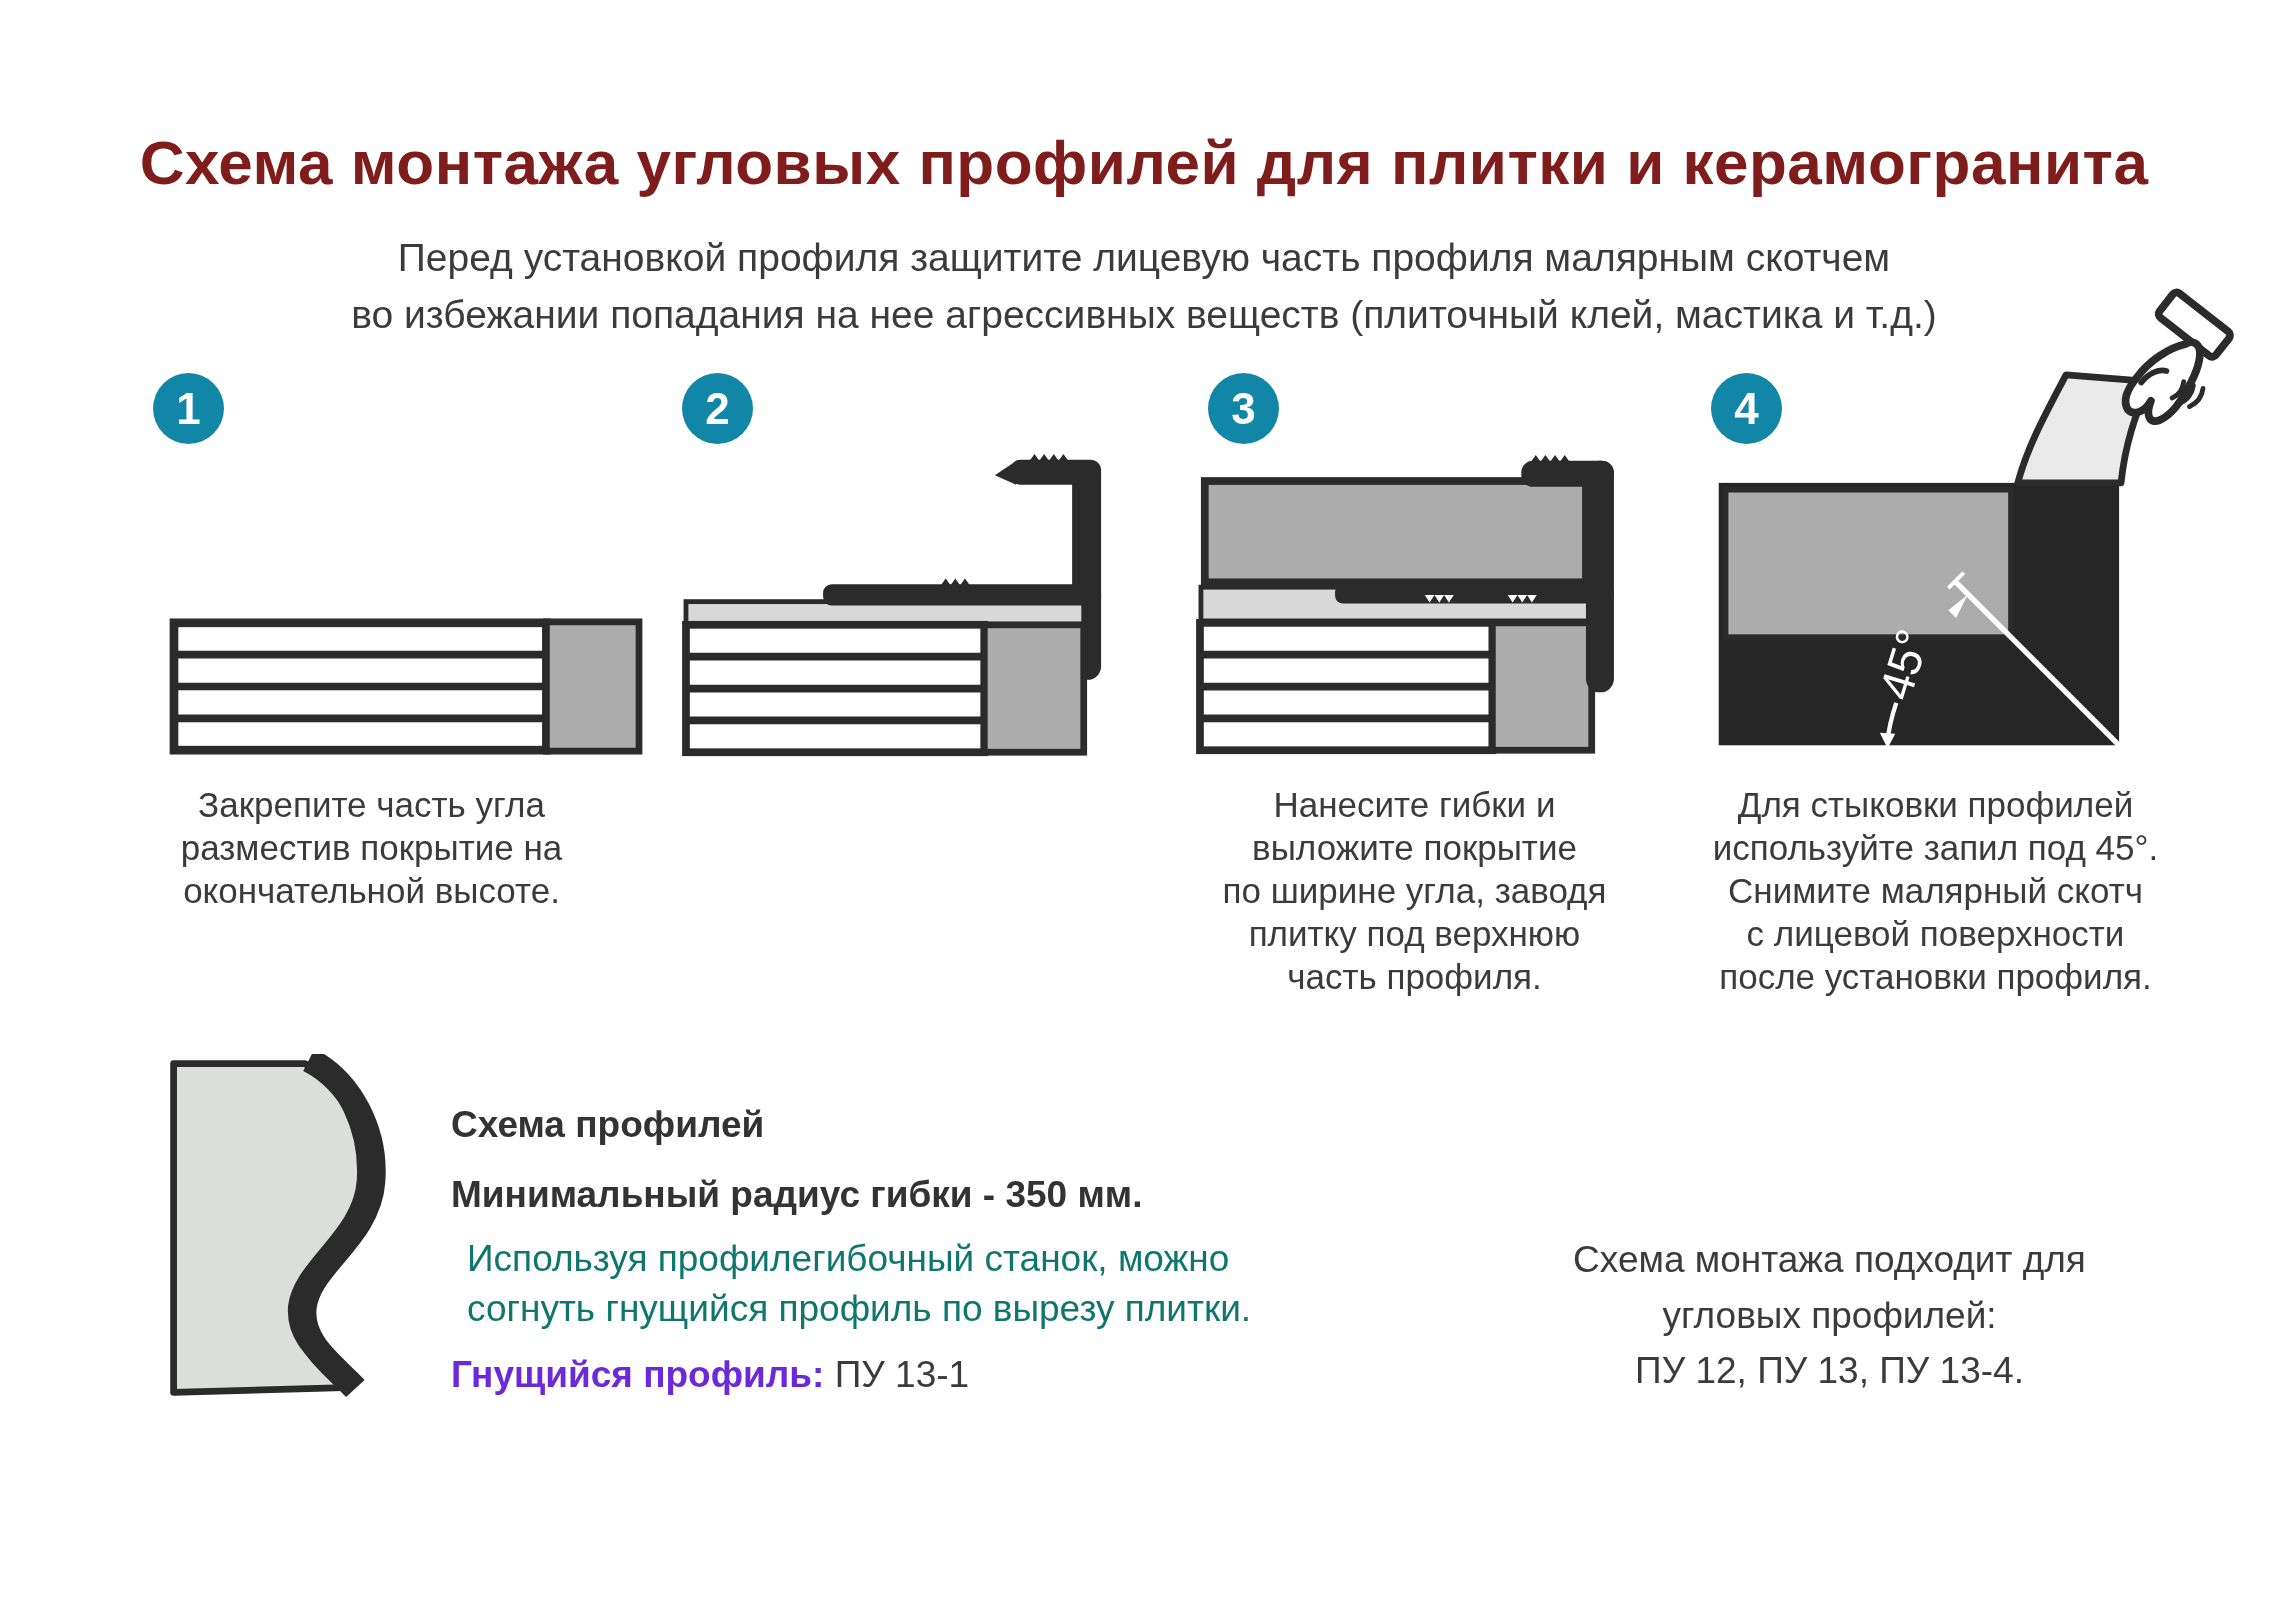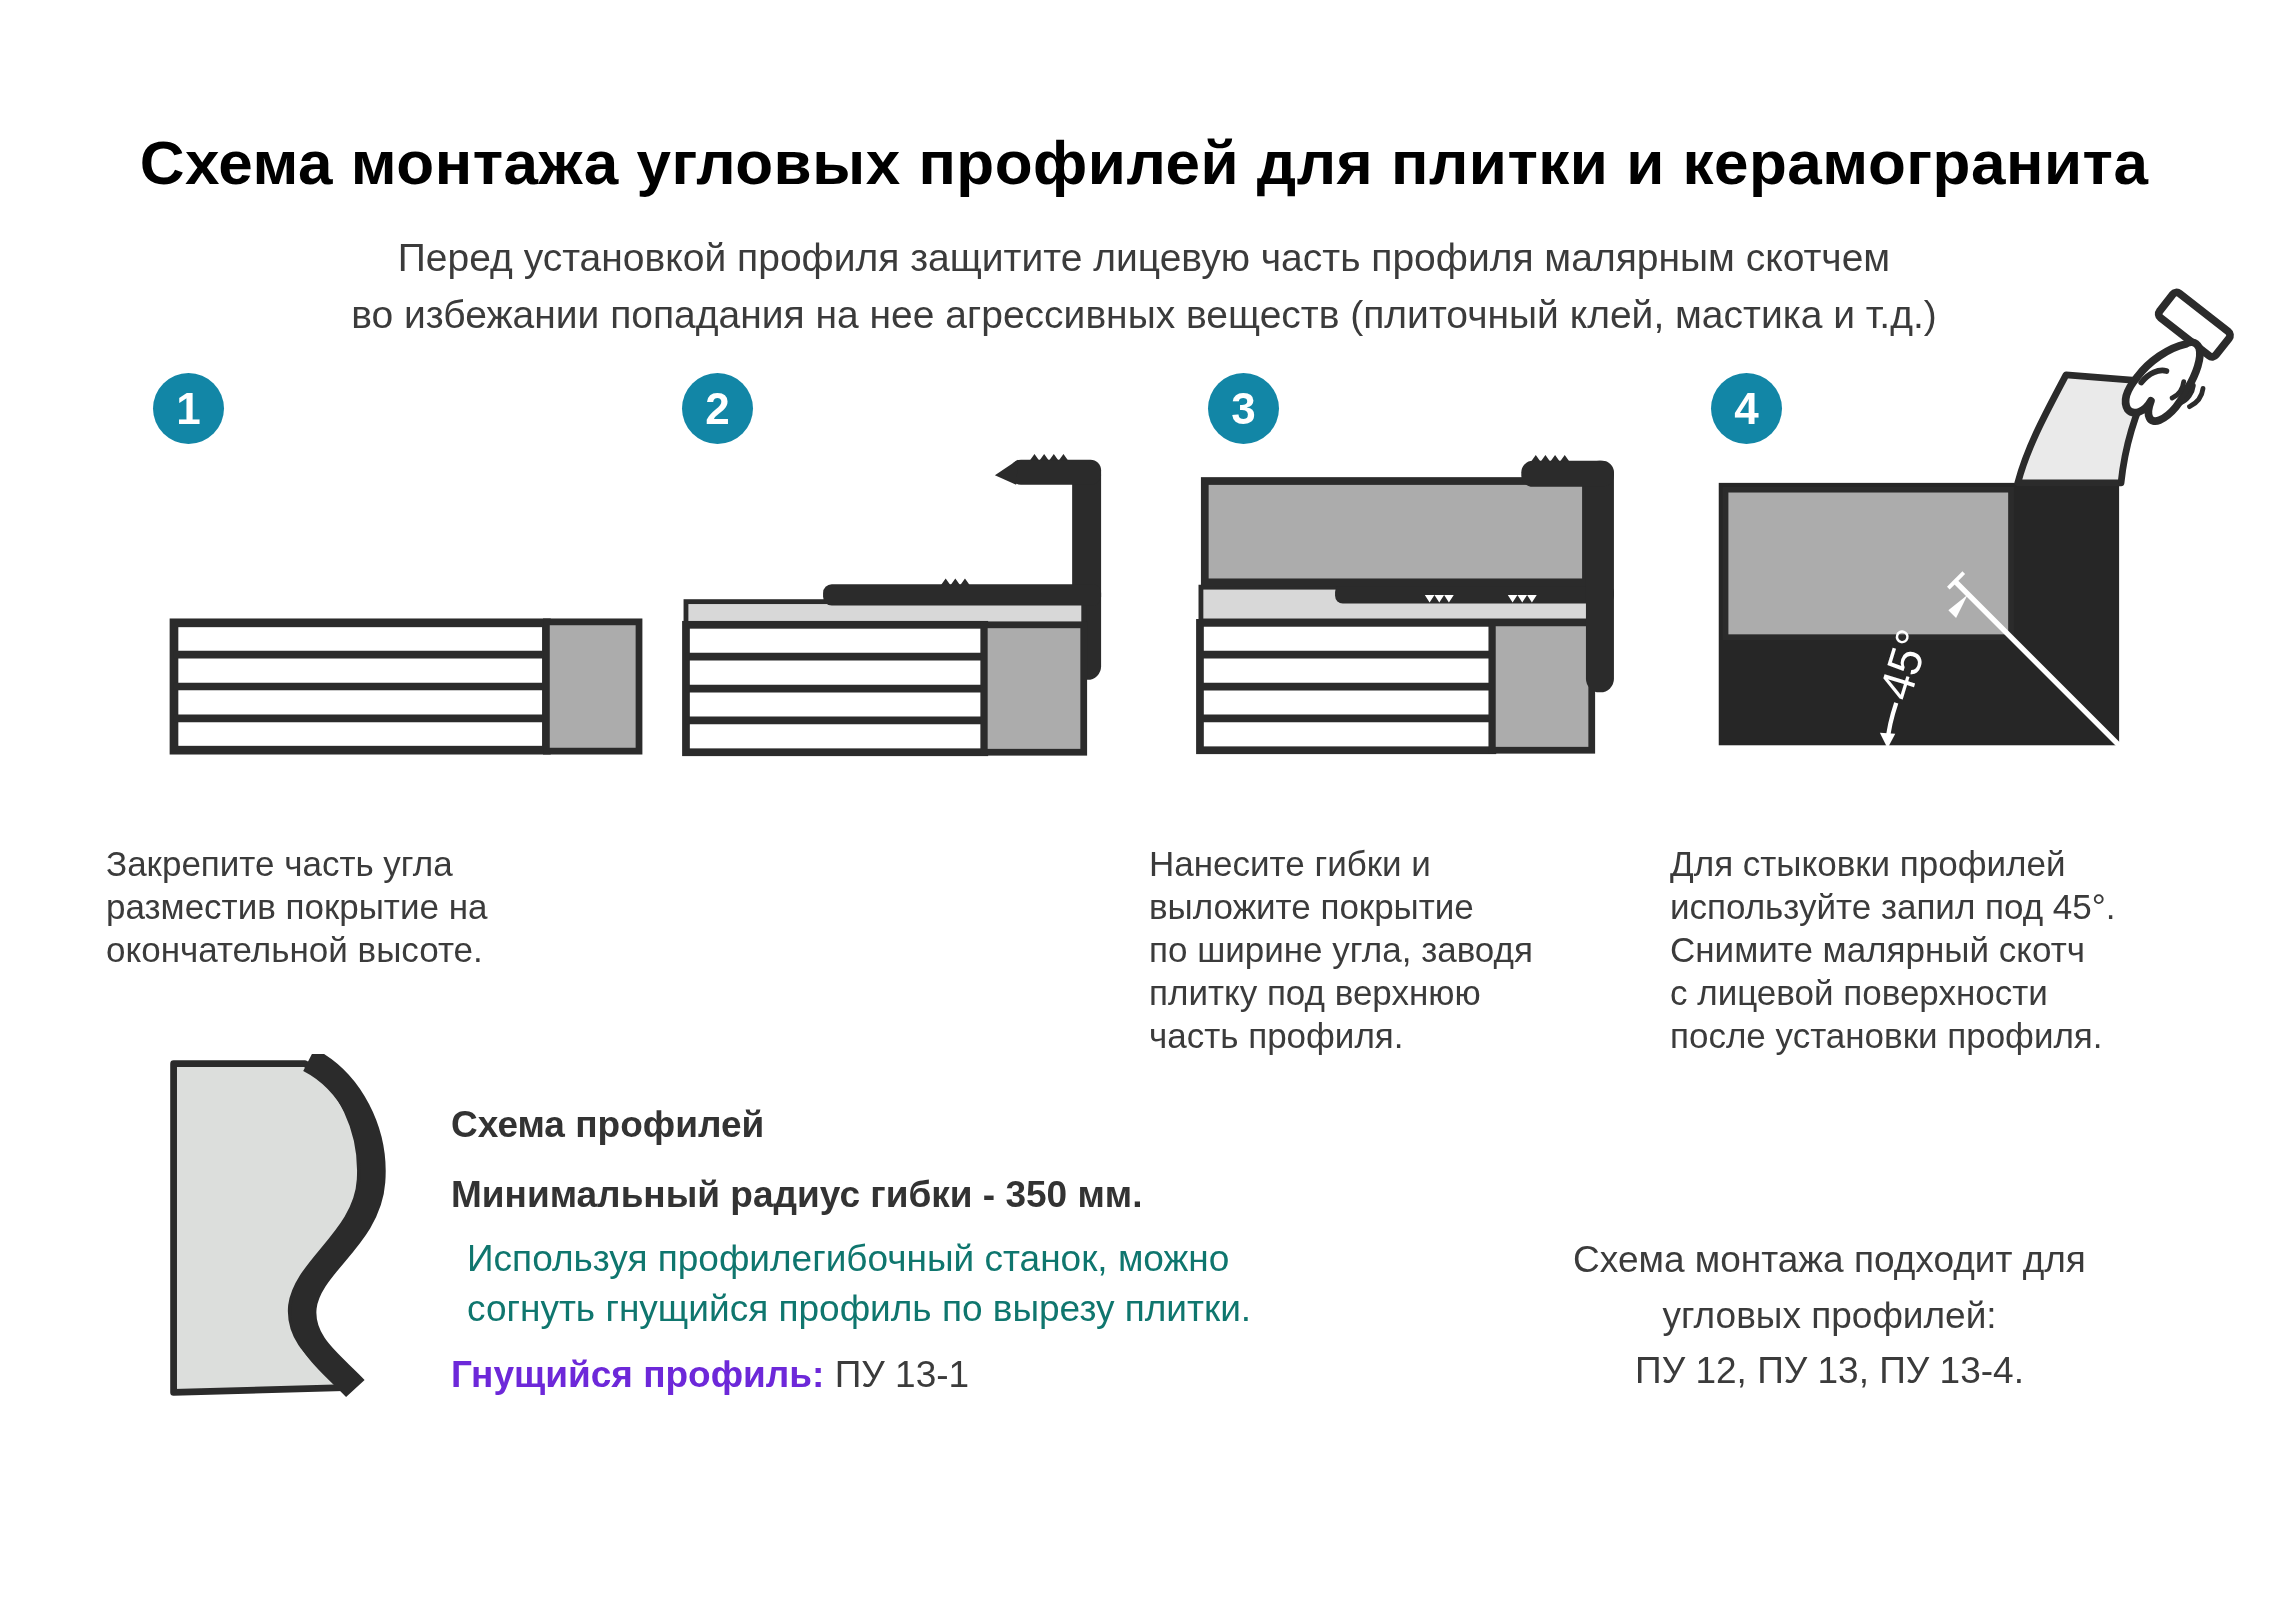--- a/index.html
+++ b/index.html
@@ -7,21 +7,21 @@
     position:relative;
     width:2288px;height:1602px;
     background:#ffffff;
     font-family:"Liberation Sans", sans-serif;
     color:#3b3b3b;
     overflow:hidden;
   }
   .title{
     position:absolute;left:0;right:0;top:127px;
     margin:0;text-align:center;
-    font-size:62px;font-weight:bold;color:#000000;
+    font-size:62px;font-weight:bold;color:#7f1d1d;
     letter-spacing:0.5px;
   }
   .subtitle{
     position:absolute;left:0;right:0;top:230px;
     margin:0;text-align:center;
     font-size:39px;line-height:1.45;color:#3b3b3b;
     white-space:pre-line;
   }
   .badge{
     position:absolute;top:373px;
@@ -30,22 +30,22 @@
     display:flex;align-items:center;justify-content:center;
     font-size:44px;font-weight:bold;
   }
   .badge.b1{left:153px}.badge.b2{left:682px}.badge.b3{left:1208px}.badge.b4{left:1711px}
   .diagram{position:absolute;}
   .d1{left:169px;top:618px;}
   .d2{left:678px;top:452px;}
   .d3{left:1195px;top:454px;}
   .d4{left:1707px;top:288px;}
   .caption{
-    position:absolute;top:842px;margin:0;
-    font-size:35px;line-height:1.23;
+    position:absolute;top:783px;margin:0;
+    font-size:35px;line-height:1.23;text-align:center;
     color:#3b3b3b;white-space:pre-line;
   }
   .c1{left:106px;width:531px;}
   .c2{left:623px;width:531px;}
   .c3{left:1149px;width:531px;}
   .c4{left:1670px;width:531px;}
   .flex-profile{position:absolute;left:162px;top:1054px;}
   .bend{position:absolute;left:451px;top:1103px;width:908px;}
   .bend-h{font-size:37px;font-weight:bold;line-height:1.2;margin:0 0 26px 0;color:#333;}
   .bend-r{font-size:37px;font-weight:bold;line-height:1.2;margin:0 0 9.7px 0;color:#333;}

